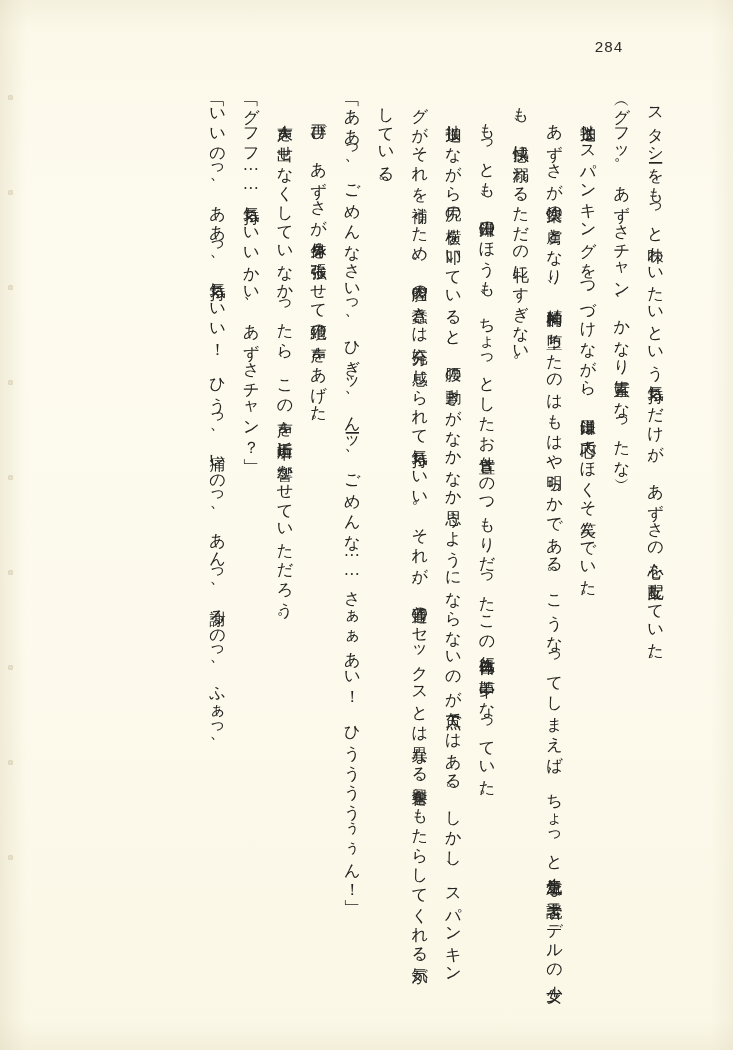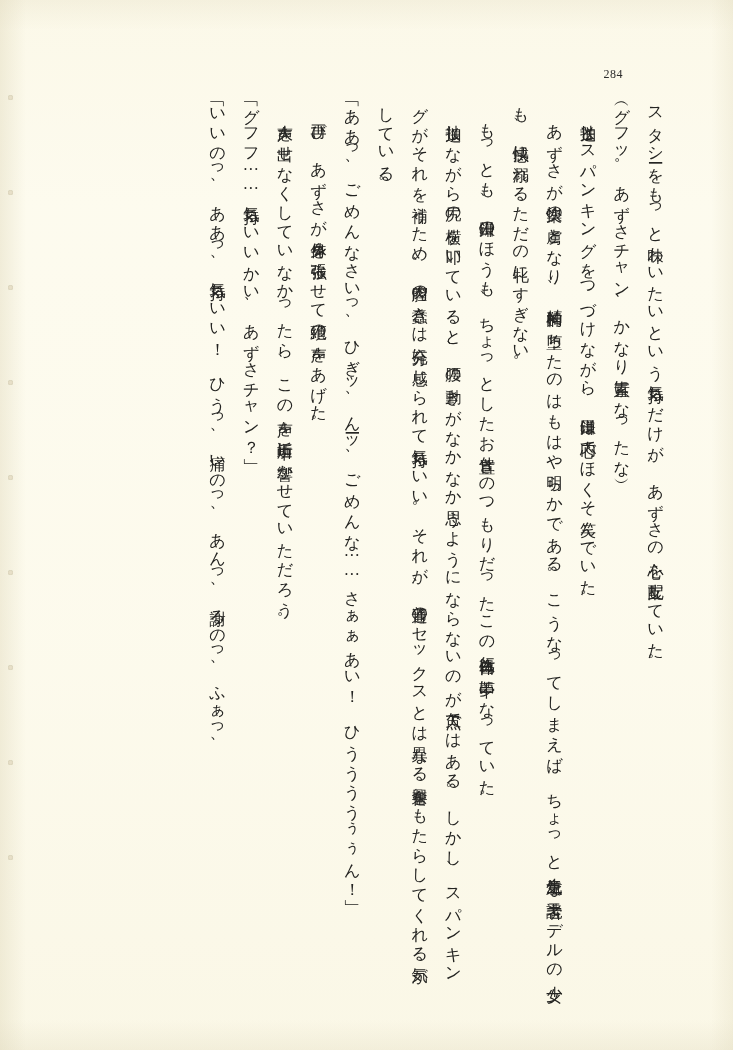--- a/index.html
+++ b/index.html
@@ -50,26 +50,26 @@
     left: 1px;
     width: 5px;
     height: 5px;
     border-radius: 50%;
     background: #e7e0c8;
     box-shadow: inset 0 0 1px rgba(150,140,110,0.6);
   }
 
   .page-number {
     position: absolute;
-    top: 67px;
+    top: 40px;
     right: 110px;
-    font-size: 12px;
+    font-size: 15px;
     color: #2b2b2b;
     letter-spacing: 0.5px;
-    font-family: Liberation Serif, serif;
+    font-family: Liberation Mono, monospace;
   }
 
   
   .text-block {
     position: absolute;
     top: 96px;
     right: 62px;
     left: 70px;
     height: 880px;
     writing-mode: vertical-rl;

